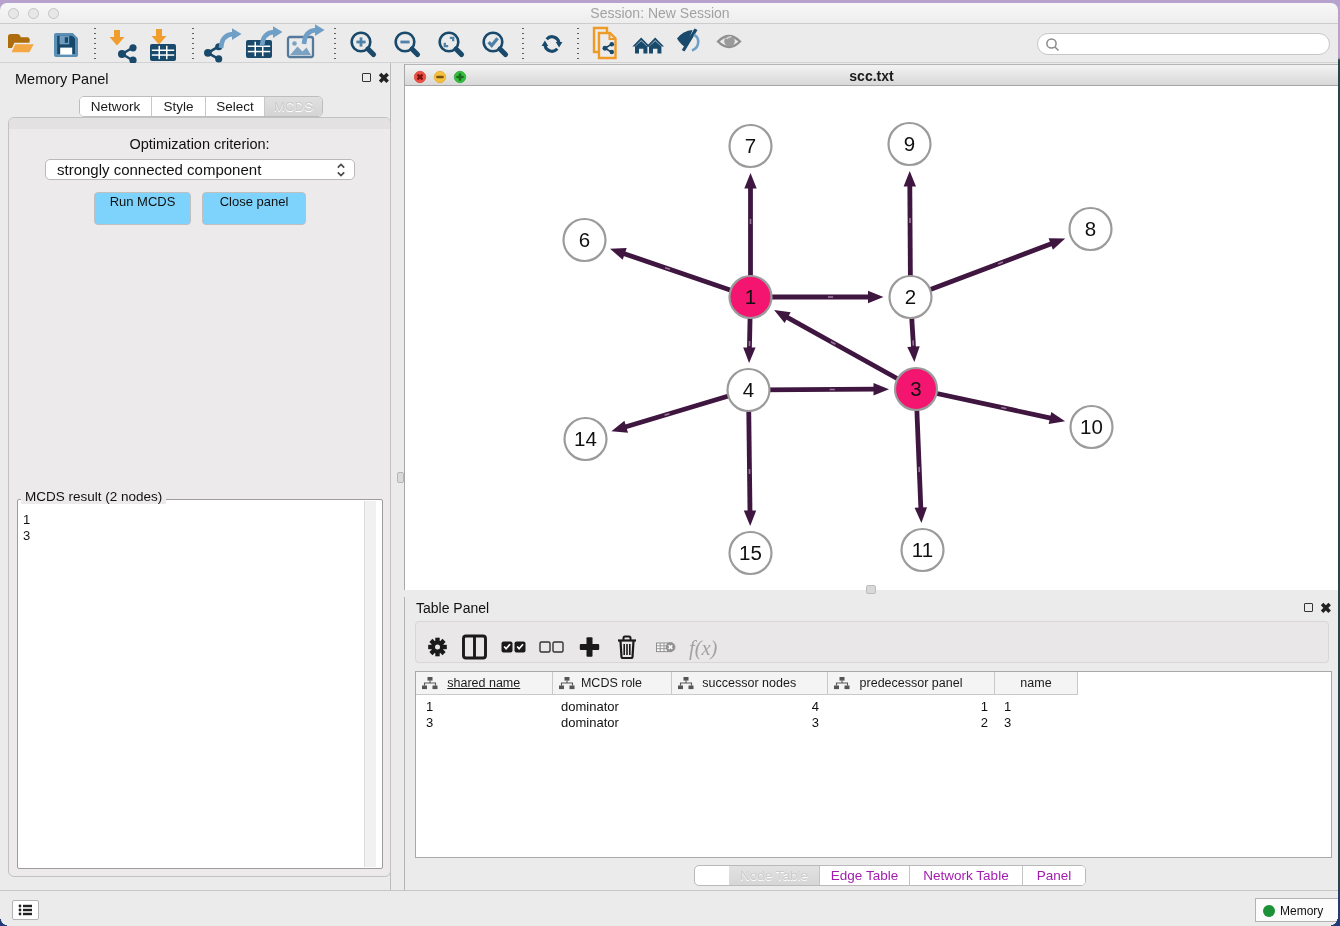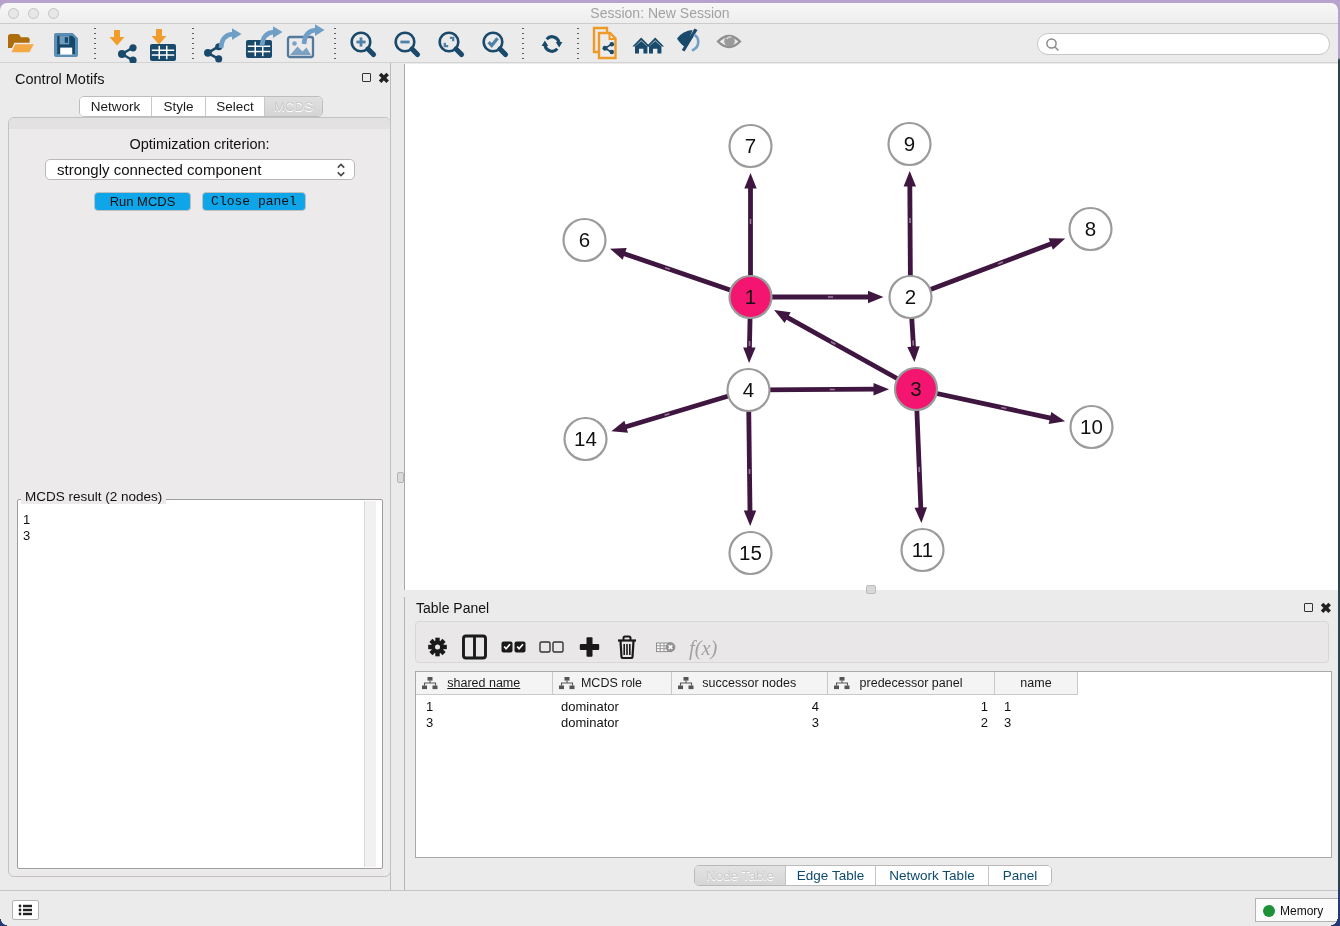--- a/index.html
+++ b/index.html
@@ -25,43 +25,43 @@
   #cp-tabs { left:79px; top:33px; height:21px; display:flex; border:1px solid #bdbdbd; border-radius:5px; overflow:hidden; background:#fff; }
   .cptab { font-size:13.5px; line-height:19px; color:#1a1a1a; border-right:1px solid #c8c8c8; background:#fff; font-weight:normal; text-align:center; }
   .cptab:last-child { border-right:none; }
   .cptab.sel { background:linear-gradient(#e0e0e0,#d4d4d4); color:#cccccc; text-shadow:0 1px 0 #fff; }
   #cp-inner { left:8px; top:54px; width:383px; height:760px; border:1px solid #c2c2c2; border-radius:6px;
      background:#eceaea; }
   #cp-inner-top { left:9px; top:55px; width:381px; height:11px; background:#e3e1e1; border-radius:5px 5px 0 0; }
   #opt-label { left:0; top:73px; width:399px; text-align:center; font-size:14.5px; color:#111; }
   #opt-select { left:45px; top:96px; width:310px; height:21px; background:#fff; border:1px solid #b9b9b9; border-radius:5px;
      font-size:15px; line-height:19px; padding-left:11px; color:#111; }
-  .btn { height:19px; background:#0ea5e9; border:1px solid #c0c0c0; border-radius:4px; font-size:13px; line-height:17px;
+  .btn { height:33px; background:#7dd3fc; border:1px solid #c0c0c0; border-radius:4px; font-size:13px; line-height:17px;
      text-align:center; color:#111; }
   #groupbox { left:17px; top:436px; width:366px; height:370px; border:1px solid #9d9d9d; border-radius:2px; background:#fff; }
   #gb-label { left:21px; top:426px; background:#eceaea; padding:0 4px; font-size:13.5px; color:#111; }
   #gb-scroll { left:364px; top:438px; width:12px; height:366px; background:#f1f1f1; border-left:1px solid #dcdcdc; }
   #gb-text { left:23px; top:449px; font-size:13px; color:#111; line-height:16px; }
   
   #netpanel { left:404px; top:64px; width:934px; height:526px; border-left:1px solid #a8a8a8; background:#fff; }
   #net-titlebar { left:0px; top:0px; width:933px; height:22px; background:linear-gradient(#f3f3f3,#d8d8d8);
      border-top:1px solid #b5b5b5; border-bottom:1px solid #a6a6a6; }
   #net-title-text { left:0; top:3px; width:933px; text-align:center; font-size:14px; font-weight:bold; color:#1a1a1a; }
   #vdiv-handle { left:397px; top:472px; width:7px; height:11px; background:#dadada; border:1px solid #b5b5b5; border-radius:2px; }
   #hdiv-handle { left:866px; top:585px; width:10px; height:9px; background:#d8d8d8; border:1px solid #bdbdbd; border-radius:2px; }
   
   #tpanel { left:404px; top:597px; width:1118px; height:293px; background:#ebebeb; border-left:1px solid #b5b5b5; }
   #tp-title { left:11px; top:3px; font-size:14px; color:#111; }
   #tp-toolbar { left:10px; top:24px; width:914px; height:42px; background:#e9e7e7; border:1px solid #d8d6d6; border-radius:4px; }
   #ttable { left:10px; top:74px; width:917px; height:187px; background:#fff; border:1px solid #a9a9a9; }
   .thcell { top:0px; height:23px; background:#f4f4f4; border-right:1px solid #c9c9c9; border-bottom:1px solid #c9c9c9;
      font-size:12.5px; color:#1a1a1a; text-align:center; line-height:22px; }
   .trow { font-size:13px; color:#111; }
-  #tp-tabs { left:289px; top:268px; height:21px; display:flex; border:1px solid #b9b9b9; border-radius:5px; overflow:hidden; background:#fff; }
-  .tptab { font-size:13.5px; line-height:19px; color:#0c4a6e; border-right:1px solid #c4c4c4; background:#fff; font-weight:normal; text-align:center; }
+  #tp-tabs { left:289px; top:268px; height:21px; display:flex; border:1px solid #b9b9b9; border-radius:5px; overflow:hidden; background:#fff;padding-left:34px; }
+  .tptab { font-size:13.5px; line-height:19px; color:#a21caf; border-right:1px solid #c4c4c4; background:#fff; font-weight:normal; text-align:center; }
   .tptab:last-child { border-right:none; }
   .tptab.sel { background:linear-gradient(#e2e2e2,#d6d6d6); color:#cccccc; text-shadow:0 1px 0 #fff; }
   
   #statusbar { left:0; top:890px; width:1338px; height:36px; background:#ebebeb; border-top:1px solid #c6c6c6; }
   #list-btn { left:12px; top:9px; width:27px; height:20px; background:#fff; border:1px solid #b3b3b3; border-radius:2px; }
   #mem-btn { left:1255px; top:7px; width:89px; height:24px; background:#fcfcfc; border:1px solid #b3b3b3;
      font-size:12px; color:#111; }
   #mem-dot { left:7px; top:6px; width:12px; height:12px; border-radius:50%; background:#1d9138; }
   #mem-text { left:24px; top:4.5px; }
 </style>
@@ -202,46 +202,63 @@
     <div class="tsep abs" style="left:577px;"></div>
     <div class="abs" style="left:1037px; top:9px; width:293px; height:22px; background:#fff; border:1px solid #c7c7c7; border-radius:11px;">
       <svg class="abs" style="left:7px; top:3px;" width="16" height="16" viewBox="0 0 16 16">
         <circle cx="6.5" cy="6.5" r="4.6" fill="none" stroke="#8a8a8a" stroke-width="1.5"></circle>
         <line x1="10" y1="10" x2="13.5" y2="13.5" stroke="#8a8a8a" stroke-width="1.5"></line>
       </svg>
     </div>
   </div>
 
   <div id="cpanel" class="abs">
-    <div id="cp-title" class="abs">Control Motifs</div>
+    <div id="cp-title" class="abs">Memory Panel</div>
     <div class="float-box abs" style="left:362px; top:10px;"></div>
     <div class="xmark abs" style="left:378px; top:9px;">✖</div>
     <div id="cp-inner" class="abs"></div>
     <div id="cp-inner-top" class="abs"></div>
     <div id="opt-label" class="abs">Optimization criterion:</div>
     <div id="cp-tabs" class="abs">
       <div class="cptab" style="width:72px;">Network</div>
       <div class="cptab" style="width:54px;">Style</div>
       <div class="cptab" style="width:59px;">Select</div>
       <div class="cptab sel" style="width:57px;">MCDS</div>
     </div>
     <div id="opt-select" class="abs">strongly connected component
       <svg class="abs" style="right:8px; top:3px;" width="10" height="14" viewBox="0 0 10 14">
         <path d="M1.8 4.6 L5 1.4 L8.2 4.6 M1.8 9.4 L5 12.6 L8.2 9.4" fill="none" stroke="#4a4a4a" stroke-width="1.7"></path>
       </svg>
     </div>
     <div class="btn abs" style="left:94px; top:129px; width:97px;">Run MCDS</div>
-    <div class="btn abs" style="left:202px; top:129px; width:104px;font-family:Liberation Mono, monospace;">Close panel</div>
+    <div class="btn abs" style="left:202px; top:129px; width:104px;">Close panel</div>
     <div id="groupbox" class="abs"></div>
     <div id="gb-scroll" class="abs"></div>
     <div id="gb-label" class="abs">MCDS result (2 nodes)</div>
     <div id="gb-text" class="abs">1<br>3</div>
   </div>
 
   <div id="netpanel" class="abs">
+    <div id="net-titlebar" class="abs">
+      <svg class="abs" style="left:9px; top:5px;" width="58" height="14" viewBox="0 0 58 14">
+        <circle cx="6" cy="7" r="5.7" fill="#ee5046" stroke="#d8453c" stroke-width="0.8"></circle>
+        <g fill="#7d1613" transform="translate(6,7)">
+          <rect x="-3.6" y="-1.25" width="7.2" height="2.5" rx="0.8" transform="rotate(45)"></rect>
+          <rect x="-3.6" y="-1.25" width="7.2" height="2.5" rx="0.8" transform="rotate(-45)"></rect>
+        </g>
+        <circle cx="26" cy="7" r="5.7" fill="#f6c13c" stroke="#e2ab2e" stroke-width="0.8"></circle>
+        <rect x="22.3" y="5.75" width="7.4" height="2.5" rx="0.8" fill="#7a5210"></rect>
+        <circle cx="46" cy="7" r="5.7" fill="#33c03e" stroke="#2aa636" stroke-width="0.8"></circle>
+        <g fill="#1c6b1e" transform="translate(46,7)">
+          <rect x="-3.7" y="-1.25" width="7.4" height="2.5" rx="0.8"></rect>
+          <rect x="-1.25" y="-3.7" width="2.5" height="7.4" rx="0.8"></rect>
+        </g>
+      </svg>
+      <div id="net-title-text" class="abs">scc.txt</div>
+    </div>
     <svg class="abs" style="left:0px; top:22px;" width="933" height="504" viewBox="0 0 933 504">
       <line x1="345.5" y1="211.0" x2="345.5" y2="100.5" stroke="#3f1640" stroke-width="4.8"></line>
       <polygon points="345.5,87.0 351.7,102.5 339.3,102.5" fill="#3f1640"></polygon>
       <rect x="-2.6" y="-0.8" width="5.2" height="1.6" fill="#97799a" transform="translate(345.5,135.5) rotate(-90.0)"></rect>
       <line x1="345.5" y1="211.0" x2="217.8" y2="167.2" stroke="#3f1640" stroke-width="4.8"></line>
       <polygon points="205.0,162.8 221.7,161.9 217.7,173.7" fill="#3f1640"></polygon>
       <rect x="-2.6" y="-0.8" width="5.2" height="1.6" fill="#97799a" transform="translate(262.5,182.5) rotate(-161.0)"></rect>
       <line x1="345.5" y1="211.0" x2="465.0" y2="211.0" stroke="#3f1640" stroke-width="4.8"></line>
       <polygon points="478.5,211.0 463.0,217.2 463.0,204.8" fill="#3f1640"></polygon>
       <rect x="-2.6" y="-0.8" width="5.2" height="1.6" fill="#97799a" transform="translate(425.5,211.0) rotate(0.0)"></rect>

